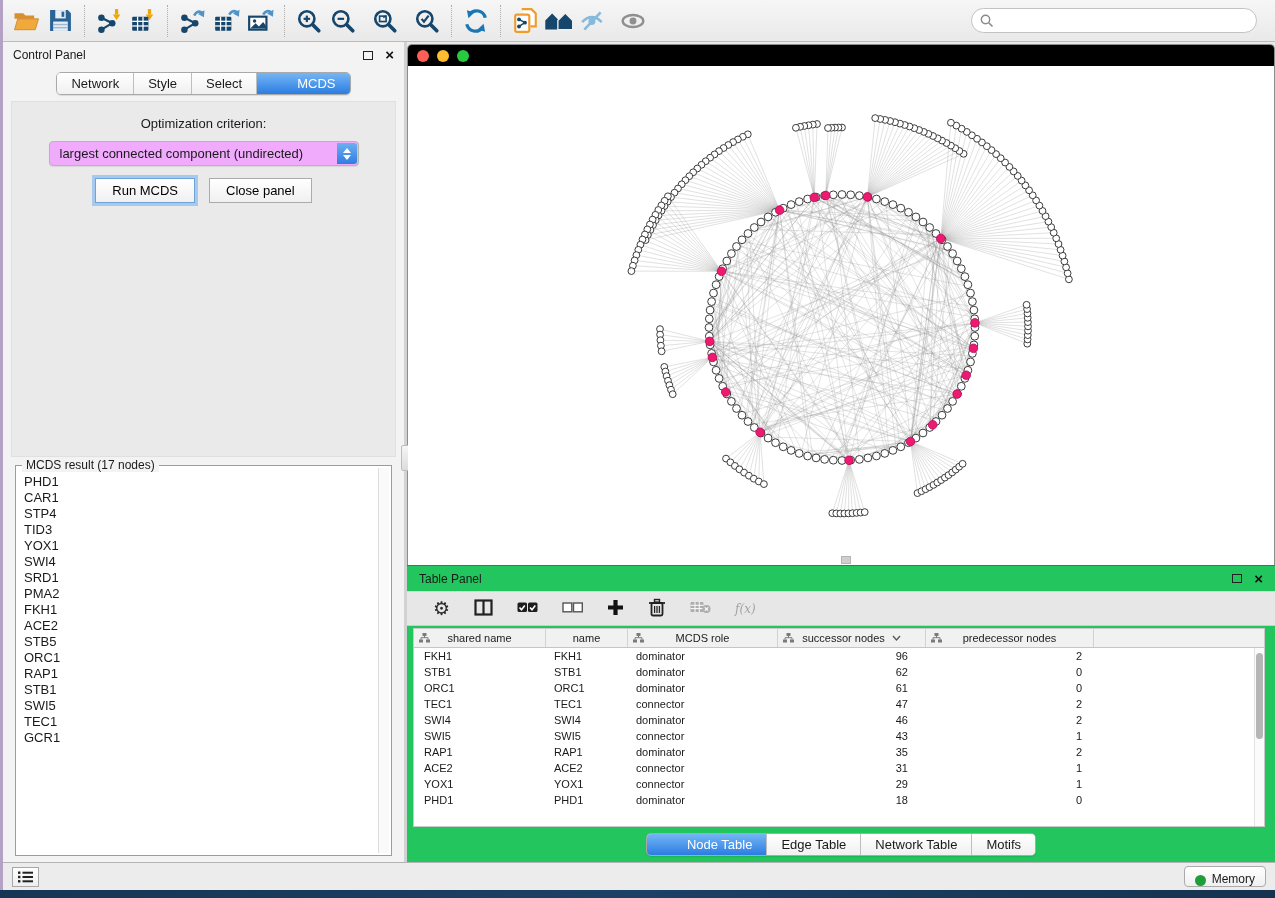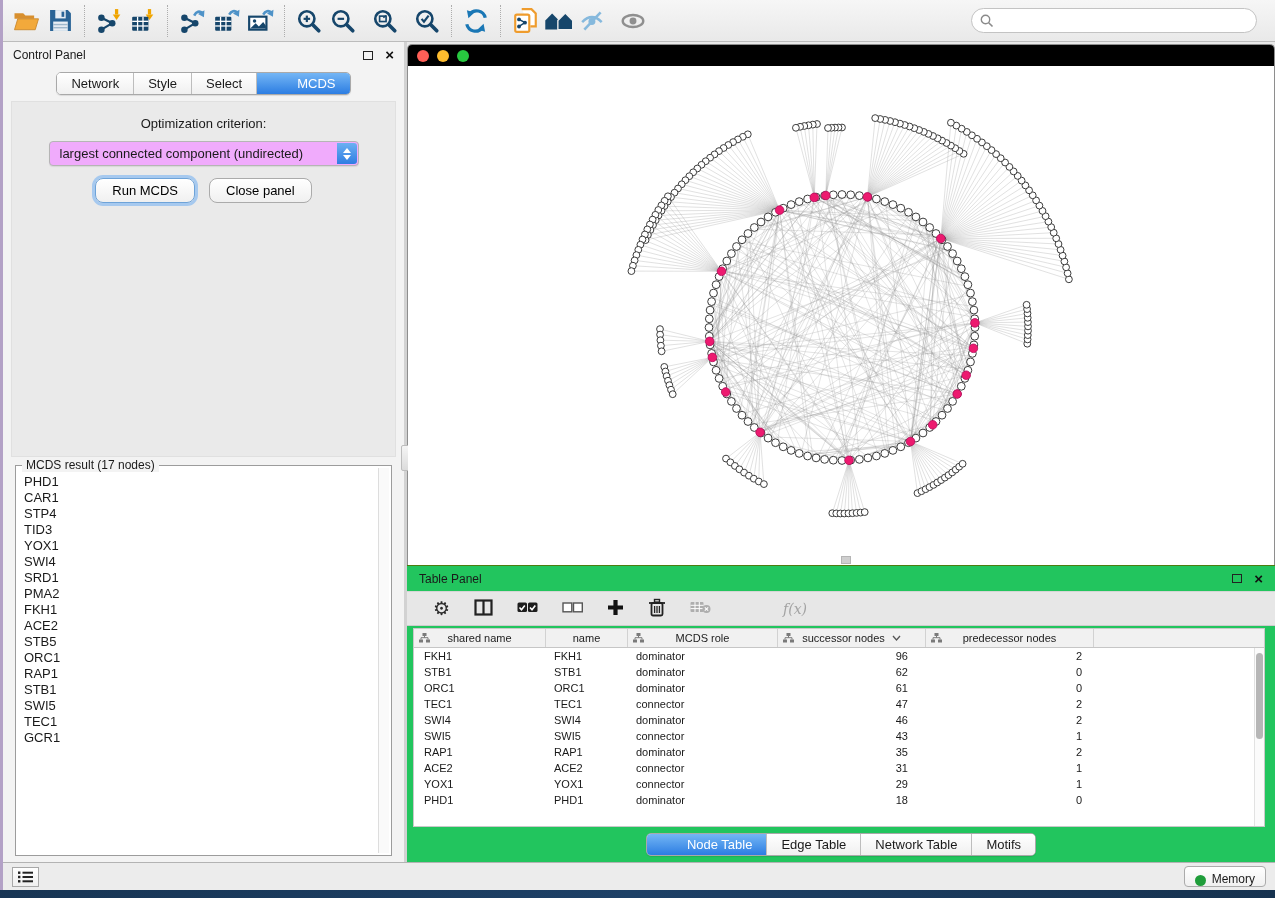--- a/index.html
+++ b/index.html
@@ -38,21 +38,21 @@
   .opt-label { font-size:13px; margin-bottom:10px; }
   .mac-select { width:310px; height:25px; border:1px solid #b5b5b5; border-radius:4px; background:#f0abfc;
     display:flex; align-items:center; position:relative; padding-left:10px; font-size:13px;
     box-shadow:0 1px 1px rgba(0,0,0,.08); }
   .stepper { position:absolute; right:1px; top:1px; bottom:1px; width:20px; border-radius:0 3px 3px 0;
     background:linear-gradient(#6cb0f2,#2f7de2); display:flex; flex-direction:column; align-items:center; justify-content:center; gap:2px; }
   .tri-up { width:0; height:0; border-left:4px solid transparent; border-right:4px solid transparent; border-bottom:5px solid #fff; }
   .tri-dn { width:0; height:0; border-left:4px solid transparent; border-right:4px solid transparent; border-top:5px solid #fff; }
   .cp-buttons { display:flex; gap:14px; margin-top:12px; }
   .mac-btn { height:25px; padding:0 16px; font-size:13px; background:linear-gradient(#fff,#f0f0f0);
-    border:1px solid #ababab; border-radius:8px; }
+    border:1px solid #ababab; border-radius:0; }
   .mac-btn.focused { box-shadow:0 0 0 3px #a6c9ef; border-color:#6ea3d8; }
   .cp-fieldset { margin:8px 12px 6px; flex:1; border:1px solid #9c9c9c; background:#fff;
     position:relative; display:flex; }
   .cp-fieldset legend { position:absolute; top:-8px; left:6px; background:#f3f3f3; padding:0 4px; font-size:12px; }
   .mcds-list { flex:1; padding:8px 0 0 8px; font-size:13px; line-height:16px; overflow:hidden; }
   .mcds-scroll { width:11px; border-left:1px solid #ddd; background:#fafafa; margin:2px 2px 2px 0; }
 
   
   .v-divider { width:3px; background:#d2d2d2; position:relative; }
   .v-divider .handle { position:absolute; top:403px; left:-3px; width:9px; height:26px;
@@ -69,21 +69,21 @@
   .net-canvas { flex:1; background:#fff; position:relative; }
   .net-canvas svg { display:block; width:100%; height:100%; }
   .canvas-grip { position:absolute; left:50%; bottom:1px; width:10px; height:8px;
     background:#cfcfcf; border:1px solid #b5b5b5; }
 
   
   .table-panel { flex:1; background:#22c55e; display:flex; flex-direction:column; border-top:1px solid #4d7c0f; }
   .tp-header { height:25px; display:flex; align-items:center; padding:0 12px; font-size:12px; }
   .tp-toolbar { height:35px; background:#e7e7e7; border-top:1px solid #d6d6d6; border-bottom:1px solid #cdcdcd;
     display:flex; align-items:center; padding-left:26px; gap:24px; }
-  .fx { font-family:"DejaVu Serif",serif; font-style:italic; font-size:14px; color:#a3a3a3;margin-left:48px; }
+  .fx { font-family:"DejaVu Serif",serif; font-style:italic; font-size:12px; color:#a3a3a3; }
   .tp-table { margin:2px 10px 0 6px; height:199px; background:#fff; border:1px solid #c9c9c9;
     position:relative; overflow:hidden; }
   .thead { display:flex; height:19px; background:#f1f1f1; border-bottom:1px solid #c6c6c6; }
   .hc { position:relative; display:flex; align-items:center; justify-content:center;
     border-right:1px solid #d2d2d2; font-size:11px; color:#222; }
   .hc .colicon { position:absolute; left:5px; }
   .hc0{width:132px;} .hc1{width:82px;} .hc2{width:150px;} .hc3{width:148px;} .hc4{width:168px;}
   .hfill { flex:1; border-right:none; }
   .trow { display:flex; height:16px; align-items:center; font-size:11px; }
   .tcell { overflow:hidden; white-space:nowrap; }

